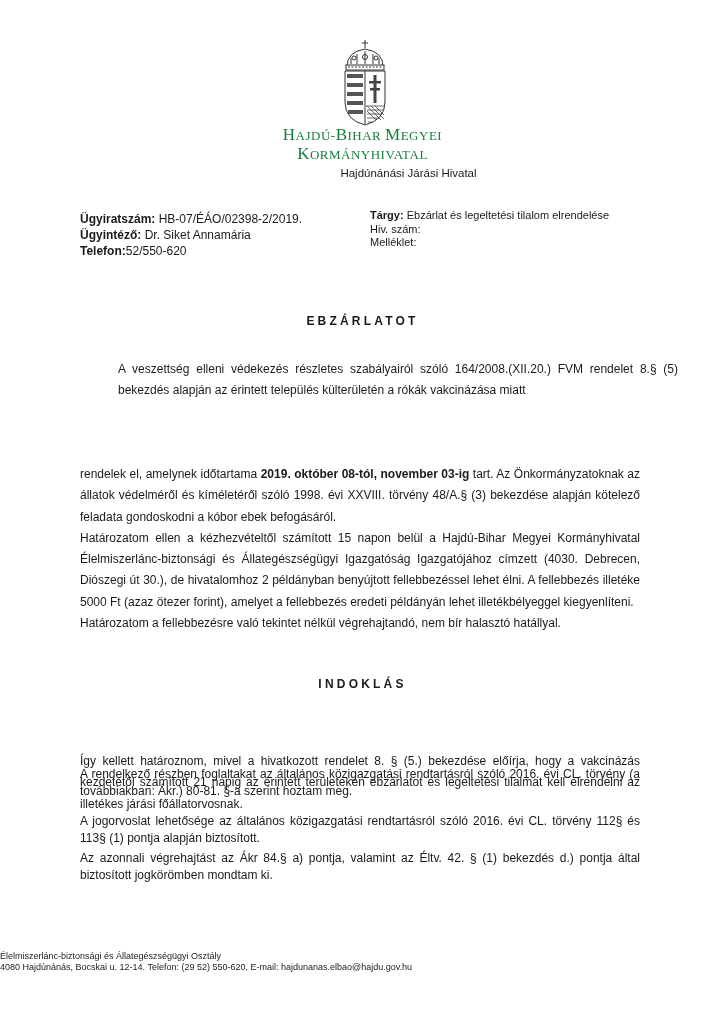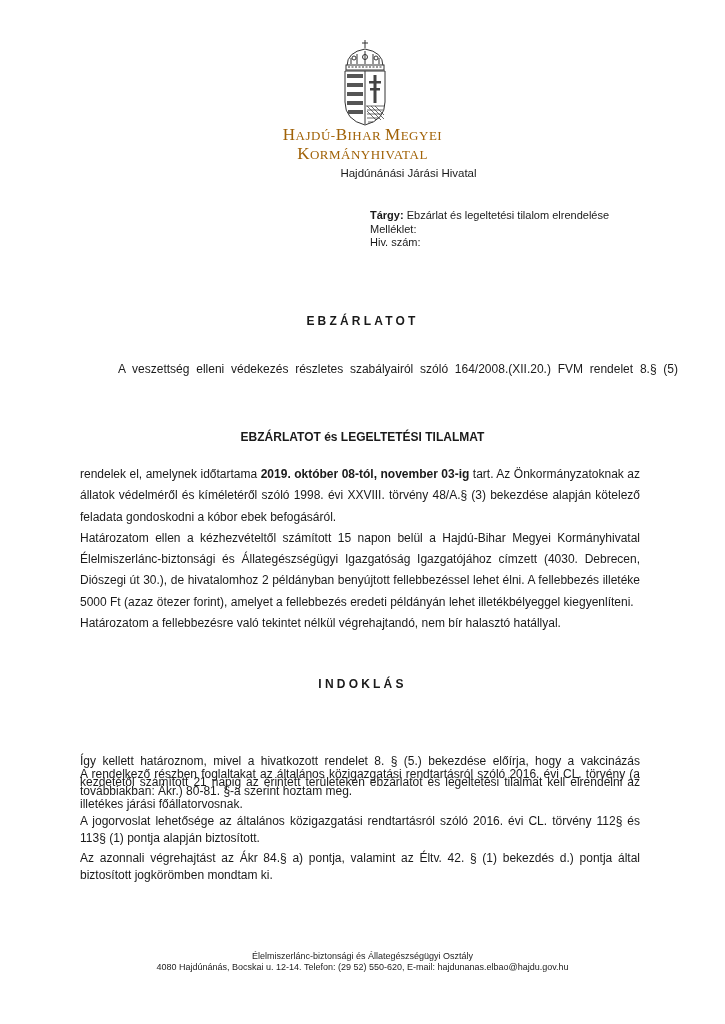--- a/index.html
+++ b/index.html
@@ -2,21 +2,21 @@
 <html><head>
   <meta charset="utf-8">
   <style>
     html, body { margin: 0; padding: 0; background: #ffffff; }
     body { width: 725px; height: 1024px; position: relative; overflow: hidden; color: #1a1a1a;
            font-family: "Liberation Sans", sans-serif; }
     .page { position: absolute; left: 0; top: 0; width: 725px; height: 1024px; }
 
     .crest { position: absolute; left: 337px; top: 40px; width: 56px; width: 56px; height: 86px; }
     .org-name { position: absolute; left: 0; width: 725px; text-align: center;
-                font-family: "Liberation Serif", serif; color: #a16207; letter-spacing: 0.5px; }
+                font-family: "Liberation Serif", serif; color: #15803d; letter-spacing: 0.5px; }
     .org-line1 { top: 125px; font-size: 17px; }
     .org-line2 { top: 144px; font-size: 17px; }
     .sc-big { font-size: 17px; }
     .sc-small { font-size: 13px; }
     .org-sub { position: absolute; top: 167px; left: 0; width: 725px; text-align: center; font-size: 11.5px; padding-left: 46px; }
 
     .meta-left { position: absolute; left: 80px; top: 211px; font-size: 12px; line-height: 16px; }
     .meta-right { position: absolute; left: 370px; top: 209px; font-size: 11px; line-height: 13.5px; }
     .meta-left b, .meta-right b { font-weight: bold; }
 
@@ -31,21 +31,21 @@
             text-align: justify; }
     .p-intro { top: 359px; margin-left: 38px; }
     .p-rendelek { top: 464px; }
     .p-indok1 { top: 720px; margin-top: 31px; }
     .p-indok2 { top: 766px; line-height: 16.5px; }
     .p-jogorv { top: 813px; line-height: 16.5px; }
     .p-azonnali { top: 850px; line-height: 16.5px; }
     .line { display: block; }
     .justify-line { display: block; text-align: justify; text-align-last: justify; }
 
-    .footer { position: absolute; left: 0; width: 725px; top: 951px; text-align: center;
+    .footer { position: absolute; left: 0; width: 725px; top: 951px; text-align: left;
               font-size: 9px; line-height: 11px; color: #222; }
   </style>
 </head>
 <body>
 
 <div class="page">
 
   <svg class="crest" viewBox="0 0 56 86">
     <g fill="none" stroke="#333" stroke-width="1">
 
@@ -86,34 +86,39 @@
   </svg>
 
   <div class="org-name org-line1">
     <span class="sc-big">H</span><span class="sc-small">AJDÚ-</span><span class="sc-big">B</span><span class="sc-small">IHAR </span><span class="sc-big">M</span><span class="sc-small">EGYEI</span>
   </div>
   <div class="org-name org-line2">
     <span class="sc-big">K</span><span class="sc-small">ORMÁNYHIVATAL</span>
   </div>
   <div class="org-sub">Hajdúnánási Járási Hivatal</div>
 
+  <div class="meta-left">
+    <div><b>Ügyiratszám:</b><span> HB-07/ÉÁO/02398-2/2019.</span></div>
+    <div><b>Ügyintéző:</b><span> Dr. Siket Annamária</span></div>
+    <div><b>Telefon:</b><span>52/550-620</span></div>
+  </div>
 
   <div class="meta-right">
     <div><b>Tárgy:</b><span> Ebzárlat és legeltetési tilalom elrendelése</span></div>
+    <div><span>Hiv. szám:</span></div>
     <div><span>Melléklet:</span></div>
-    <div><span>Hiv. szám:</span></div>
   </div>
 
   <div class="heading h-hatarozat">EBZÁRLATOT</div>
 
   <div class="para p-intro">
     <span class="justify-line">A veszettség elleni védekezés részletes szabályairól szóló 164/2008.(XII.20.) FVM rendelet 8.§ (5)</span>
+    <span class="line">bekezdés alapján az érintett település külterületén a rókák vakcinázása miatt</span>
   </div>
 
-  <div class="h-ebzar">EBZÁRLATOT és LEGELTETÉSI TILALMAT</div>
 
   <div class="para p-rendelek">
     <div><span>rendelek el, amelynek időtartama </span><b>2019. október 08-tól, november 03-ig</b><span> tart. Az Önkormányzatoknak az állatok védelméről és kíméletéről szóló 1998. évi XXVIII. törvény 48/A.§ (3) bekezdése alapján kötelező feladata gondoskodni a kóbor ebek befogásáról.</span></div>
     <div>Határozatom ellen a kézhezvételtől számított 15 napon belül a Hajdú-Bihar Megyei Kormányhivatal Élelmiszerlánc-biztonsági és Állategészségügyi Igazgatóság Igazgatójához címzett (4030. Debrecen, Diószegi út 30.), de hivatalomhoz 2 példányban benyújtott fellebbezéssel lehet élni. A fellebbezés illetéke 5000 Ft (azaz ötezer forint), amelyet a fellebbezés eredeti példányán lehet illetékbélyeggel kiegyenlíteni.</div>
     <div>Határozatom a fellebbezésre való tekintet nélkül végrehajtandó, nem bír halasztó hatállyal.</div>
   </div>
 
   <div class="heading h-indoklas">INDOKLÁS</div>
 
   <div class="para p-indok1">Így kellett határoznom, mivel a hivatkozott rendelet 8. § (5.) bekezdése előírja, hogy a vakcinázás kezdetétől számított 21 napig az érintett területeken ebzárlatot és legeltetési tilalmat kell elrendelni az illetékes járási főállatorvosnak.</div>

